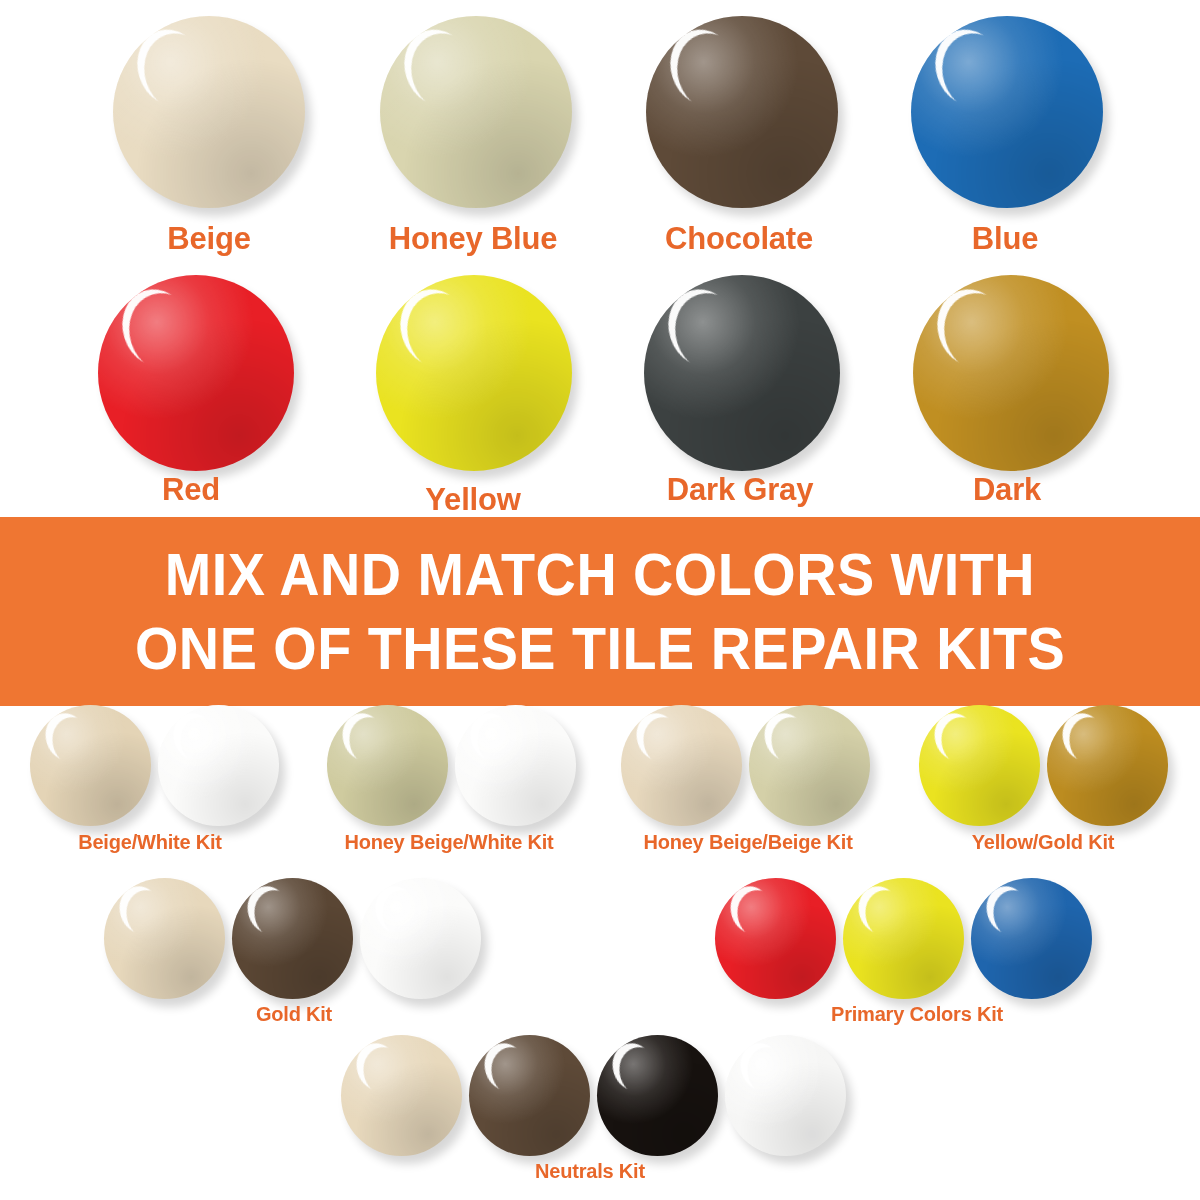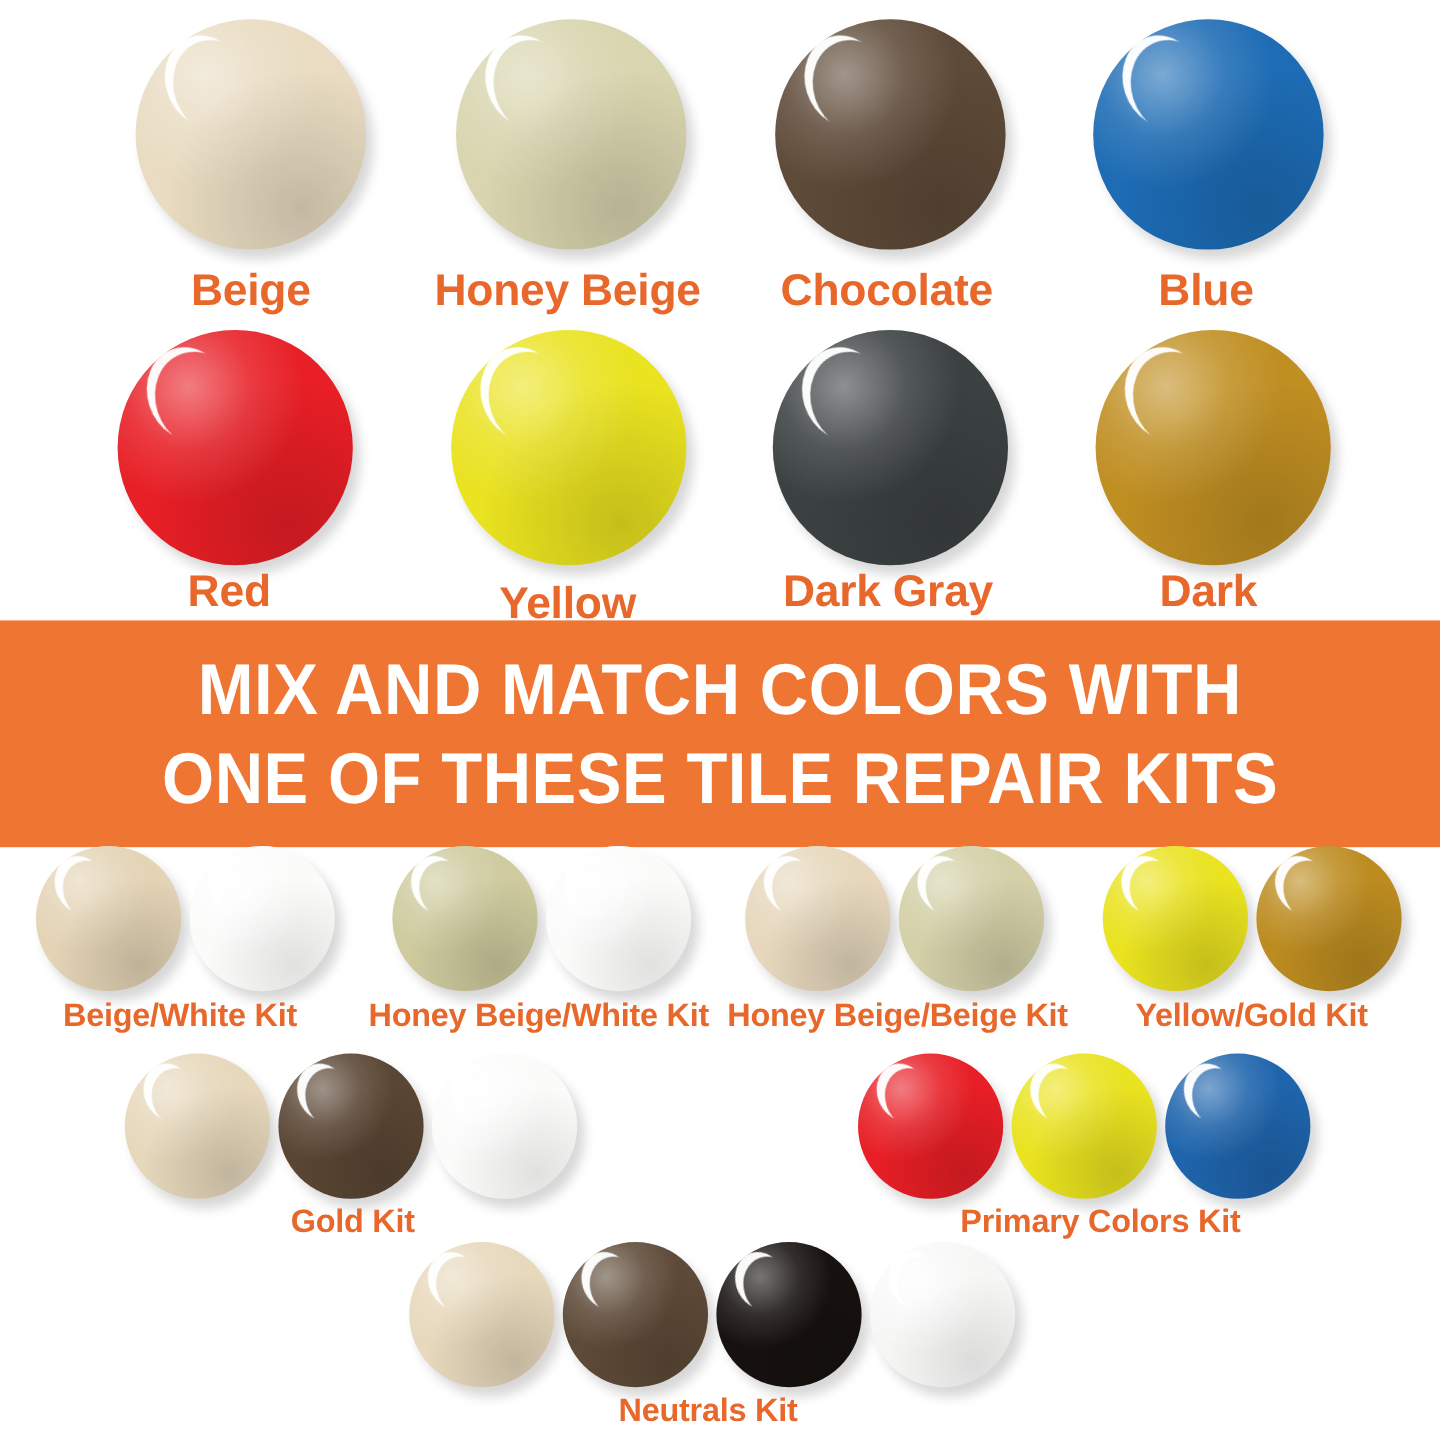--- a/index.html
+++ b/index.html
@@ -69,22 +69,22 @@
   .label {
     position: absolute;
     color: #e8672a;
     font-family: "Liberation Sans Narrow", "Liberation Sans", sans-serif;
     font-weight: bold;
     white-space: nowrap;
     text-align: center;
     transform: translateX(-50%);
     letter-spacing: -0.2px;
   }
-  .label.main  { font-size: 37px; }
-  .label.kit   { font-size: 27px; }
+  .label.main  { font-size: 31px; }
+  .label.kit   { font-size: 20px; }
 
   
   #banner {
     position: absolute;
     left: 0;
     top: 517px;
     width: 1200px;
     height: 189px;
     background: #ef7632;
     display: flex;
@@ -107,21 +107,21 @@
 <body>
 
 <div id="page">
 
   <div>
 
     <div class="dot" style="left:113px;  top:16px;  width:192px; height:192px; background:#e9dcc2;"></div>
     <div class="label main" style="left:209px; top:221px;">Beige</div>
 
     <div class="dot" style="left:380px; top:16px;  width:192px; height:192px; background:#d9d5af;"></div>
-    <div class="label main" style="left:473px; top:221px;">Honey Beige</div>
+    <div class="label main" style="left:473px; top:221px;">Honey Blue</div>
 
     <div class="dot" style="left:646px; top:16px;  width:192px; height:192px; background:#5e4a38;"></div>
     <div class="label main" style="left:739px; top:221px;">Chocolate</div>
 
     <div class="dot" style="left:911px; top:16px;  width:192px; height:192px; background:#1d6cb5;"></div>
     <div class="label main" style="left:1005px; top:221px;text-align:center;">Blue</div>
 
     <div class="dot" style="left:98px;  top:275px; width:196px; height:196px; background:#e81f26;"></div>
     <div class="label main" style="left:191px; top:472px;">Red</div>
 

